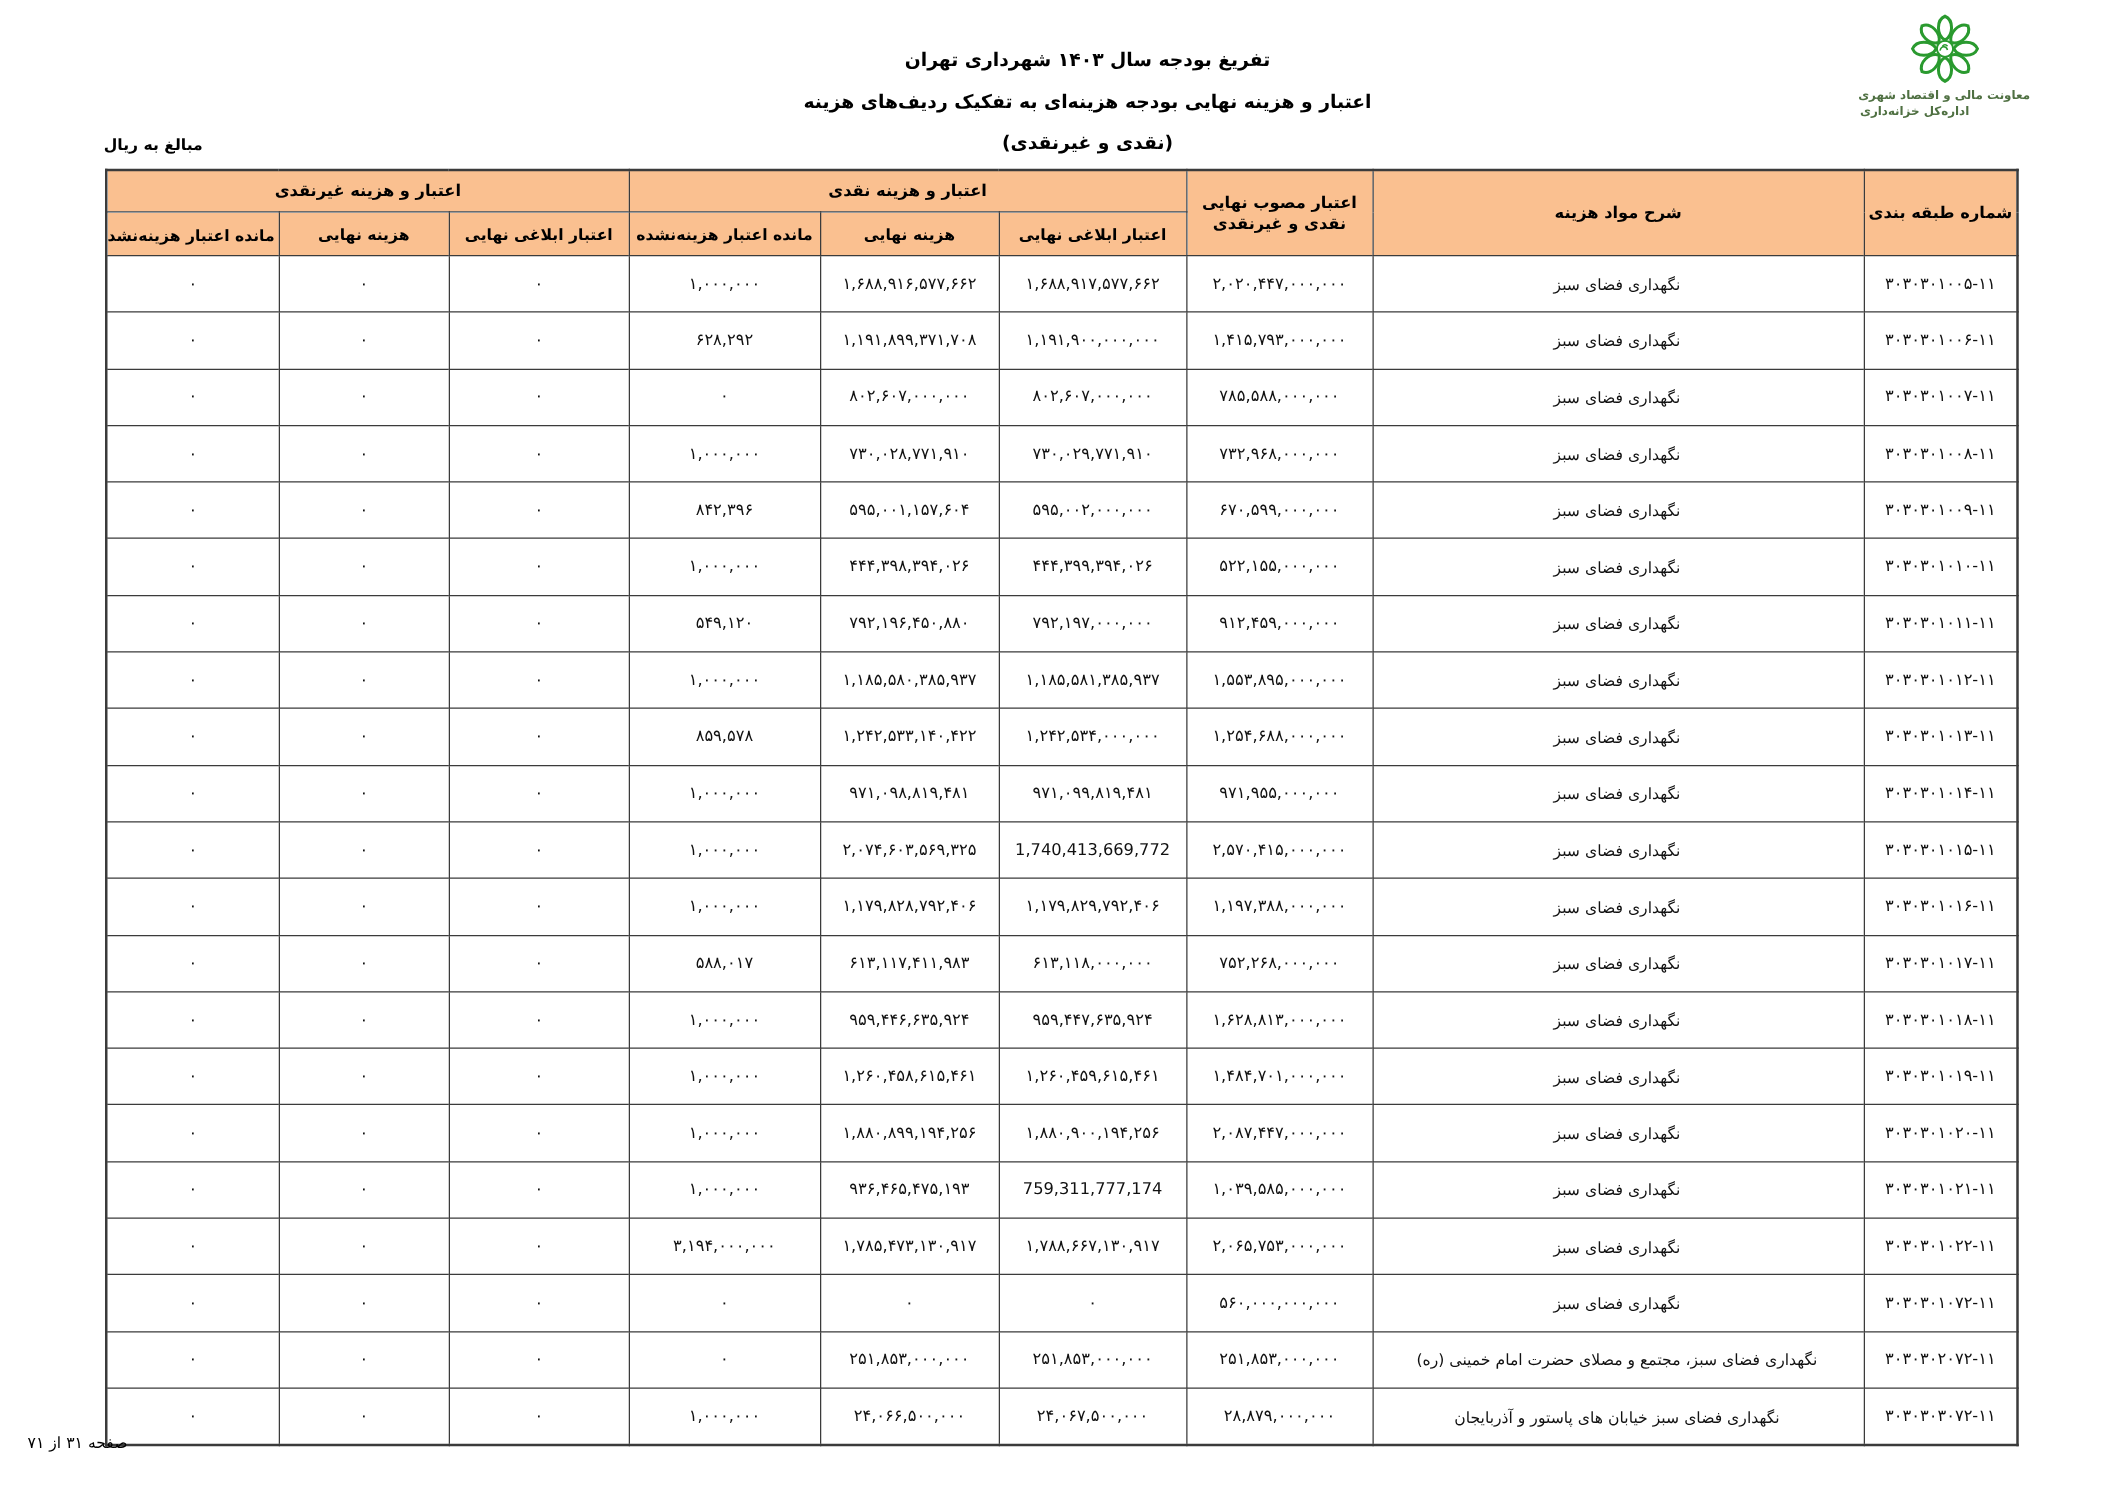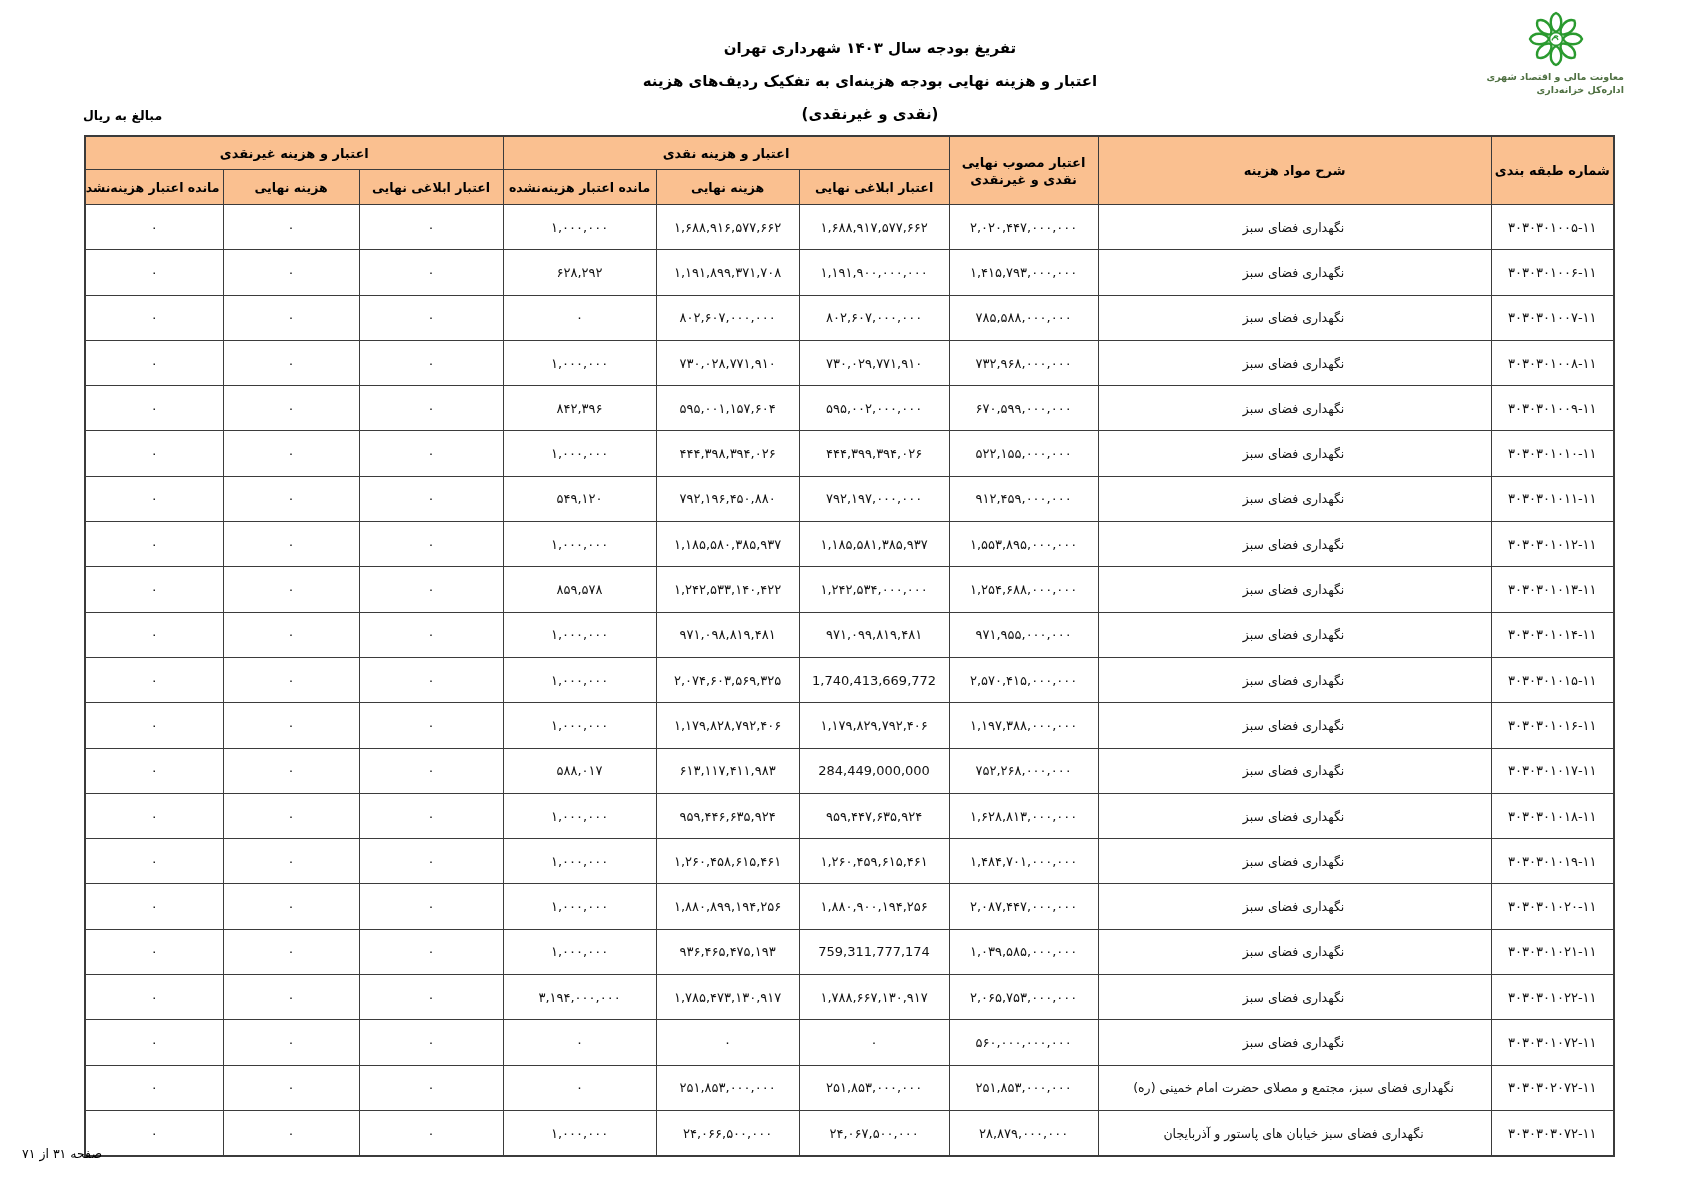--- a/index.html
+++ b/index.html
@@ -7,21 +7,21 @@
     width:1683px;height:1190px;position:relative;background:#ffffff;
     font-family:"DejaVu Sans",sans-serif;color:#111;overflow:hidden;
   }
   
   .title-block{
     position:absolute;left:570px;top:16px;width:600px;text-align:center;
     direction:rtl;font-weight:bold;color:#000;margin-top:16px;
   }
   .title-line{font-size:15px;line-height:33px;white-space:nowrap;}
   .logo-block{
-    position:absolute;left:1488px;top:10px;width:136px;text-align:right;direction:rtl;
+    position:absolute;left:1488px;top:10px;width:136px;text-align:left;direction:rtl;
   }
   .logo-block svg{display:block;margin:0 auto;}
   .org-line{font-size:9.5px;line-height:13px;color:#4f7042;font-weight:bold;white-space:nowrap;}
   .currency-note{
     position:absolute;left:83px;top:108px;direction:rtl;font-size:12.5px;font-weight:bold;color:#000;
   }
   
   .table-wrap{position:absolute;left:84px;top:135px;}
   table{
     border-collapse:collapse;table-layout:fixed;width:1529px;
@@ -238,21 +238,21 @@
           <td class="num">۱,۱۷۹,۸۲۸,۷۹۲,۴۰۶</td>
           <td class="num">۱,۰۰۰,۰۰۰</td>
           <td class="num">۰</td>
           <td class="num">۰</td>
           <td class="num">۰</td>
         </tr>
         <tr>
           <td class="num">۳۰۳۰۳۰۱۰۱۷-۱۱</td>
           <td class="desc">نگهداری فضای سبز</td>
           <td class="num">۷۵۲,۲۶۸,۰۰۰,۰۰۰</td>
-          <td class="num">284,449,000,000</td>
+          <td class="num">۶۱۳,۱۱۸,۰۰۰,۰۰۰</td>
           <td class="num">۶۱۳,۱۱۷,۴۱۱,۹۸۳</td>
           <td class="num">۵۸۸,۰۱۷</td>
           <td class="num">۰</td>
           <td class="num">۰</td>
           <td class="num">۰</td>
         </tr>
         <tr>
           <td class="num">۳۰۳۰۳۰۱۰۱۸-۱۱</td>
           <td class="desc">نگهداری فضای سبز</td>
           <td class="num">۱,۶۲۸,۸۱۳,۰۰۰,۰۰۰</td>

